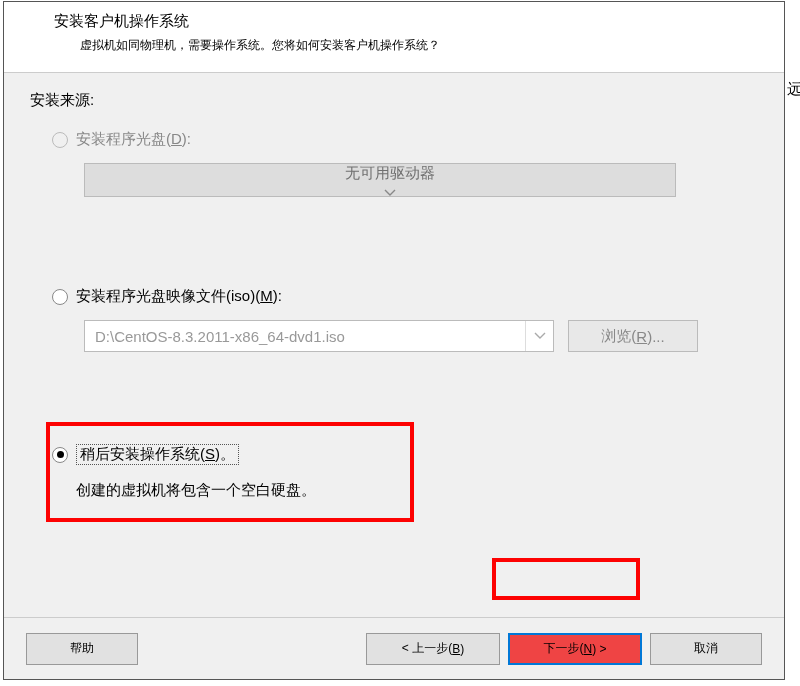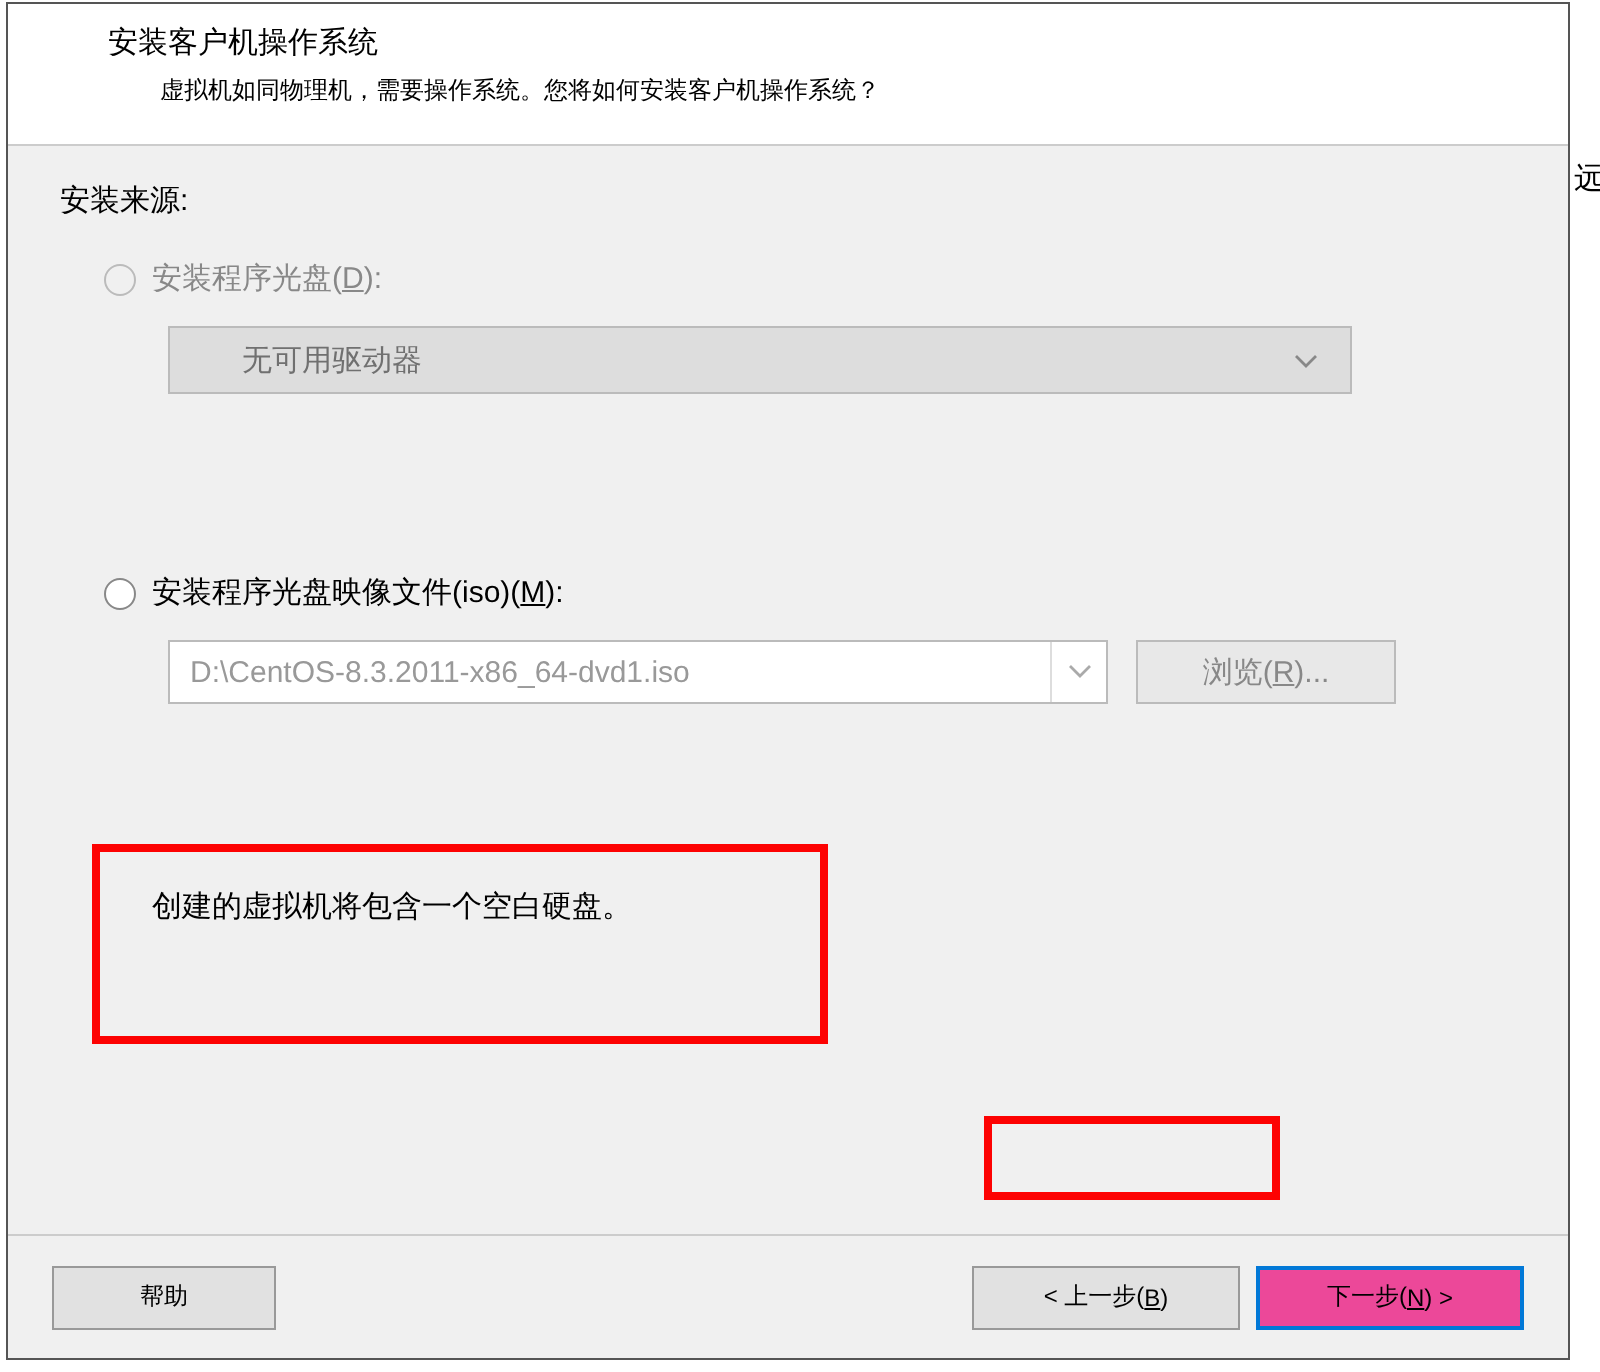--- a/index.html
+++ b/index.html
@@ -116,20 +116,21 @@
       height: 34px;
       background: #ddd;
       border: 1px solid #bbb;
       display: flex;
       align-items: center;
       justify-content: space-between;
       padding-left: 36px;
       padding-right: 16px;
       color: #707070;
       font-size: 15px;
+      flex-direction: column;
     }
     .dropdown .chev { color: #888; }
     
     .iso-row {
       display: flex;
       align-items: center;
       gap: 14px;
       margin-left: 54px;
       margin-top: 14px;
     }
@@ -215,21 +216,21 @@
       justify-content: center;
       padding: 0 18px;
       color: #000;
       cursor: pointer;
       min-width: 112px;
     }
     .btn.help { width: 112px; }
     .spacer { flex: 1; }
     .btn.primary {
       border: 2px solid #0178d7;
-      background: #ec4899;
+      background: #ef4444;
     }
     .btn.next { width: 134px; }
     .btn.back { width: 134px; }
     .btn.cancel { width: 112px; }
     
     #option2-block { margin-top: 90px; }
     .behind-text {
       position: absolute;
       right: -2px;
       top: 80px;
@@ -282,35 +283,40 @@
         </div>
         <div class="browse-btn">
             <span>浏览(</span>
             <span class="mnemonic">R</span>
             <span>)...</span>
           </div>
       </div>
     </div>
 
     <div class="selected-area">
+      <div class="radio-row">
+        <span class="radio-circle selected"></span>
+        <span class="radio-label"><span>稍后安装操作系统(</span><span class="mnemonic">S</span><span>)。</span></span>
+      </div>
       <div class="hint-text">创建的虚拟机将包含一个空白硬盘。</div>
     </div>
 
     <div class="highlight-box highlight-1"></div>
     <div class="highlight-box highlight-2"></div>
   </div>
 
   <div class="footer">
     <div class="btn help">帮助</div>
     <div class="spacer"></div>
     <div class="btn back">
         <span>&lt; 上一步(</span>
         <span class="mnemonic">B</span>
         <span>)</span>
       </div>
     <div class="btn primary next">
         <span>下一步(</span>
         <span class="mnemonic">N</span>
         <span>) &gt;</span>
       </div>
+    <div class="btn cancel">取消</div>
   </div>
 
 </div>
 
 </body></html>

